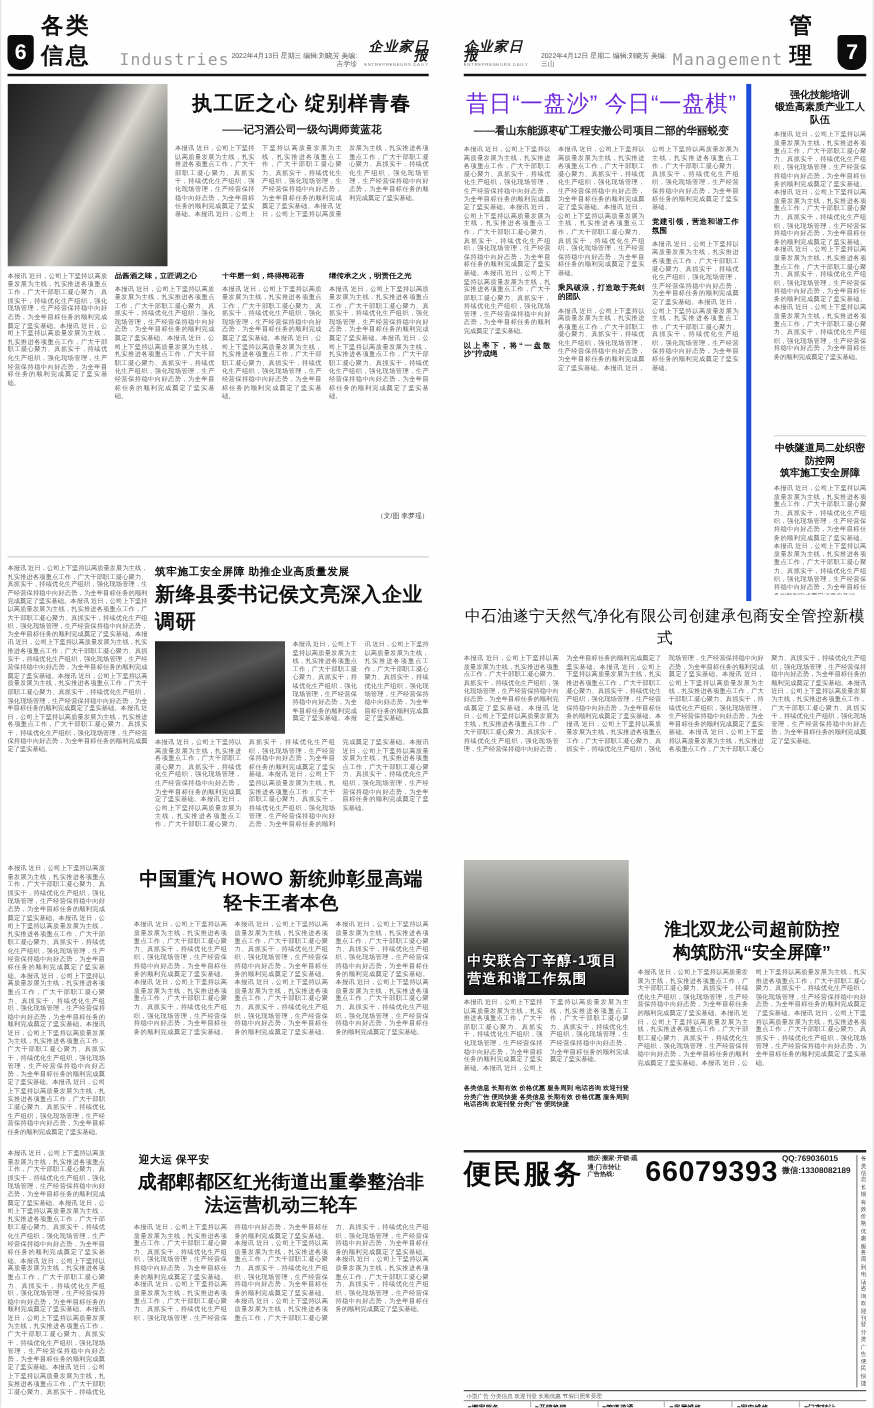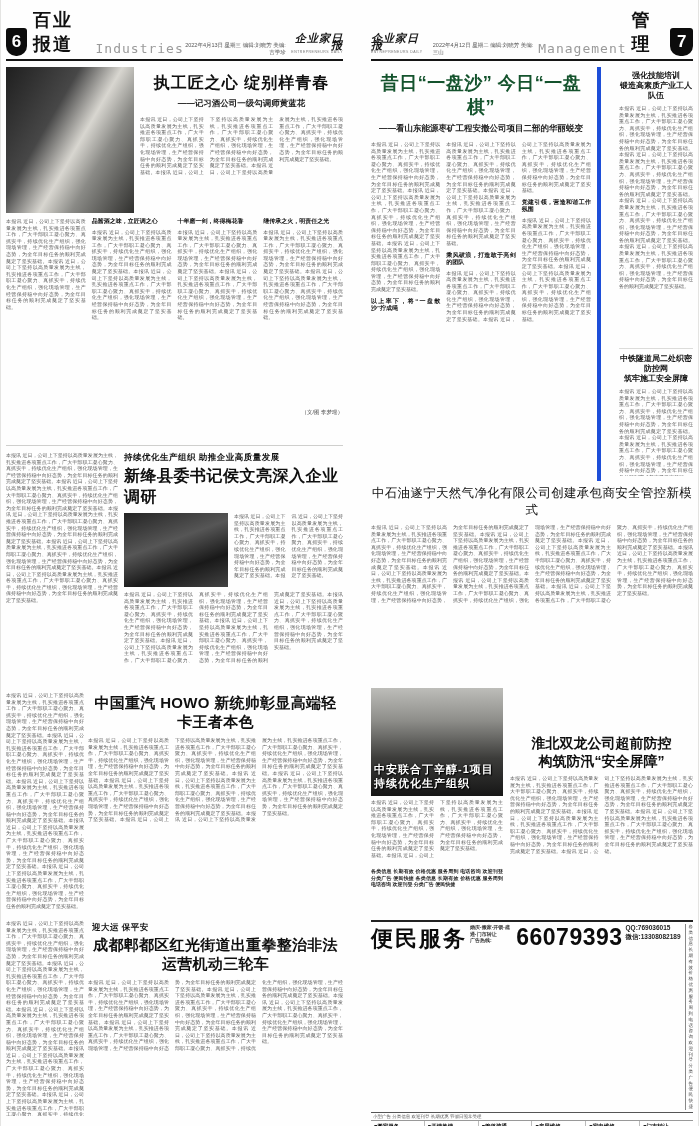--- a/index.html
+++ b/index.html
@@ -51,30 +51,30 @@
   .a2sliver { width:112px; flex:none; }
   .a2main { flex:1; }
   .a2 .kickline { text-align:left; margin-bottom:2px; }
   .a2 h1 { font-size:16px; font-weight:bold; color:#0f0f0f; letter-spacing:.5px; margin-bottom:5px; }
   .a2row { display:flex; gap:6px; margin-bottom:4px; }
   .photo2 { width:104px; height:74px; flex:none;
             background:linear-gradient(160deg,#232323 0%,#565656 40%,#191919 70%,#444 100%); }
   .a2rowtext { flex:1; }
 
   
-  .a34 { display:flex; gap:4px; }
+  .a34 { display:flex; gap:23px; }
   .a34sliver { width:78px; flex:none; }
   .a34main { flex:1; }
   .a34main h1 { font-size:15px; font-weight:bold; color:#0f0f0f; text-align:center; letter-spacing:.3px; margin:2px 0 5px 0; }
   .a4kick { margin:2px 0 1px 4px; }
 
   
   .r1wrap { display:flex; }
   .r1 { width:226px; flex:none; padding-right:6px; }
-  .r1 h1 { font-size:18px; font-weight:bold; color:#14532d; text-align:center; letter-spacing:.5px; margin:4px 0 4px 0; }
+  .r1 h1 { font-size:18px; font-weight:normal; color:#6d28d9; text-align:center; letter-spacing:.5px; margin:4px 0 4px 0; }
   .sidebar { flex:1; border-left:4px solid #1d4ed8; padding-left:18px; }
   .sb-title { font-size:8px; font-weight:bold; color:#111; text-align:center; line-height:10px; margin:4px 0 4px 0; }
   .sb-rule { border:none; border-top:1px solid #dcdcda; margin:5px 0; }
 
   
   .r2 { margin-top:4px; }
   .r2 h1 { font-size:12.5px; font-weight:normal; color:#0f0f0f; text-align:center; margin-bottom:5px; letter-spacing:.3px; }
 
   
   .r3wrap { display:flex; gap:7px; margin-top:5px; }
@@ -105,21 +105,21 @@
 <body>
 
 <div class="spread">
 
   <section class="page pl">
 
     <header class="pagehead">
       <div style="display:flex;align-items:flex-end;gap:6px;">
         <div class="badge">6</div>
         <div class="secwrap">
-          <span class="sec-cn">百业报道</span>
+          <span class="sec-cn">各类信息</span>
           <span class="sec-en">Industries</span>
         </div>
       </div>
       <div class="headmeta">
         <div style="display:flex;align-items:flex-end;gap:5px;justify-content:flex-end;">
           <span class="date">2022年4月13日 星期三 编辑:刘晓芳 美编:吉学珍</span>
           <span>
             <div class="masthead-cn">企业家日报</div>
             <div class="masthead-en">ENTREPRENEURS DAILY</div>
           </span>
@@ -151,21 +151,21 @@
       <div class="byline">（文/图 李梦瑶）</div>
     </article>
 
     <hr class="divider">
 
     <article class="a2" style="height:238px;overflow:hidden;">
       <div class="a2sliver fillblock" style="height:238px;overflow:hidden;">
         <span>本报讯 近日，公司上下坚持以高质量发展为主线，扎实推进各项重点工作，广大干部职工凝心聚力、真抓实干，持续优化生产组织，强化现场管理，生产经营保持稳中向好态势，为全年目标任务的顺利完成奠定了坚实基础。本报讯 近日，公司上下坚持以高质量发展为主线，扎实推进各项重点工作，广大干部职工凝心聚力、真抓实干，持续优化生产组织，强化现场管理，生产经营保持稳中向好态势，为全年目标任务的顺利完成奠定了坚实基础。本报讯 近日，公司上下坚持以高质量发展为主线，扎实推进各项重点工作，广大干部职工凝心聚力、真抓实干，持续优化生产组织，强化现场管理，生产经营保持稳中向好态势，为全年目标任务的顺利完成奠定了坚实基础。本报讯 近日，公司上下坚持以高质量发展为主线，扎实推进各项重点工作，广大干部职工凝心聚力、真抓实干，持续优化生产组织，强化现场管理，生产经营保持稳中向好态势，为全年目标任务的顺利完成奠定了坚实基础。本报讯 近日，公司上下坚持以高质量发展为主线，扎实推进各项重点工作，广大干部职工凝心聚力、真抓实干，持续优化生产组织，强化现场管理，生产经营保持稳中向好态势，为全年目标任务的顺利完成奠定了坚实基础。</span>
       </div>
       <div class="a2main">
-        <div class="kicker kickline">持续优化生产组织 助推企业高质量发展</div>
+        <div class="kicker kickline">筑牢施工安全屏障 助推企业高质量发展</div>
         <h1>新绛县委书记侯文亮深入企业调研</h1>
         <div class="a2row">
           <div class="photo photo2"></div>
           <div class="a2rowtext fillblock cols2" style="height:74px;overflow:hidden;">
             <span>本报讯 近日，公司上下坚持以高质量发展为主线，扎实推进各项重点工作，广大干部职工凝心聚力、真抓实干，持续优化生产组织，强化现场管理，生产经营保持稳中向好态势，为全年目标任务的顺利完成奠定了坚实基础。本报讯 近日，公司上下坚持以高质量发展为主线，扎实推进各项重点工作，广大干部职工凝心聚力、真抓实干，持续优化生产组织，强化现场管理，生产经营保持稳中向好态势，为全年目标任务的顺利完成奠定了坚实基础。</span>
           </div>
         </div>
         <div class="fillblock cols3" style="height:110px;overflow:hidden;">
           <span>本报讯 近日，公司上下坚持以高质量发展为主线，扎实推进各项重点工作，广大干部职工凝心聚力、真抓实干，持续优化生产组织，强化现场管理，生产经营保持稳中向好态势，为全年目标任务的顺利完成奠定了坚实基础。本报讯 近日，公司上下坚持以高质量发展为主线，扎实推进各项重点工作，广大干部职工凝心聚力、真抓实干，持续优化生产组织，强化现场管理，生产经营保持稳中向好态势，为全年目标任务的顺利完成奠定了坚实基础。本报讯 近日，公司上下坚持以高质量发展为主线，扎实推进各项重点工作，广大干部职工凝心聚力、真抓实干，持续优化生产组织，强化现场管理，生产经营保持稳中向好态势，为全年目标任务的顺利完成奠定了坚实基础。本报讯 近日，公司上下坚持以高质量发展为主线，扎实推进各项重点工作，广大干部职工凝心聚力、真抓实干，持续优化生产组织，强化现场管理，生产经营保持稳中向好态势，为全年目标任务的顺利完成奠定了坚实基础。</span>
         </div>
@@ -264,21 +264,21 @@
         <span>本报讯 近日，公司上下坚持以高质量发展为主线，扎实推进各项重点工作，广大干部职工凝心聚力、真抓实干，持续优化生产组织，强化现场管理，生产经营保持稳中向好态势，为全年目标任务的顺利完成奠定了坚实基础。本报讯 近日，公司上下坚持以高质量发展为主线，扎实推进各项重点工作，广大干部职工凝心聚力、真抓实干，持续优化生产组织，强化现场管理，生产经营保持稳中向好态势，为全年目标任务的顺利完成奠定了坚实基础。本报讯 近日，公司上下坚持以高质量发展为主线，扎实推进各项重点工作，广大干部职工凝心聚力、真抓实干，持续优化生产组织，强化现场管理，生产经营保持稳中向好态势，为全年目标任务的顺利完成奠定了坚实基础。本报讯 近日，公司上下坚持以高质量发展为主线，扎实推进各项重点工作，广大干部职工凝心聚力、真抓实干，持续优化生产组织，强化现场管理，生产经营保持稳中向好态势，为全年目标任务的顺利完成奠定了坚实基础。本报讯 近日，公司上下坚持以高质量发展为主线，扎实推进各项重点工作，广大干部职工凝心聚力、真抓实干，持续优化生产组织，强化现场管理，生产经营保持稳中向好态势，为全年目标任务的顺利完成奠定了坚实基础。本报讯 近日，公司上下坚持以高质量发展为主线，扎实推进各项重点工作，广大干部职工凝心聚力、真抓实干，持续优化生产组织，强化现场管理，生产经营保持稳中向好态势，为全年目标任务的顺利完成奠定了坚实基础。本报讯 近日，公司上下坚持以高质量发展为主线，扎实推进各项重点工作，广大干部职工凝心聚力、真抓实干，持续优化生产组织，强化现场管理，生产经营保持稳中向好态势，为全年目标任务的顺利完成奠定了坚实基础。</span>
       </div>
 
     </article>
 
     <div class="r3wrap" style="height:226px;overflow:hidden;">
       <div class="photostory">
         <div class="photo3">
           <div class="overlay">
             <div>中安联合丁辛醇-1项目</div>
-            <div>持续优化生产组织</div>
+            <div>营造和谐工作氛围</div>
           </div>
         </div>
         <div class="fillblock cols2" style="height:66px;overflow:hidden;margin-top:3px;">
           <span>本报讯 近日，公司上下坚持以高质量发展为主线，扎实推进各项重点工作，广大干部职工凝心聚力、真抓实干，持续优化生产组织，强化现场管理，生产经营保持稳中向好态势，为全年目标任务的顺利完成奠定了坚实基础。本报讯 近日，公司上下坚持以高质量发展为主线，扎实推进各项重点工作，广大干部职工凝心聚力、真抓实干，持续优化生产组织，强化现场管理，生产经营保持稳中向好态势，为全年目标任务的顺利完成奠定了坚实基础。</span>
         </div>
         <div class="ps-note">各类信息 长期有效 价格优惠 服务周到 电话咨询 欢迎刊登 分类广告 便民快捷 各类信息 长期有效 价格优惠 服务周到 电话咨询 欢迎刊登 分类广告 便民快捷 </div>
       </div>
       <article class="r3art">
         <h1>
           <div>淮北双龙公司超前防控</div>

